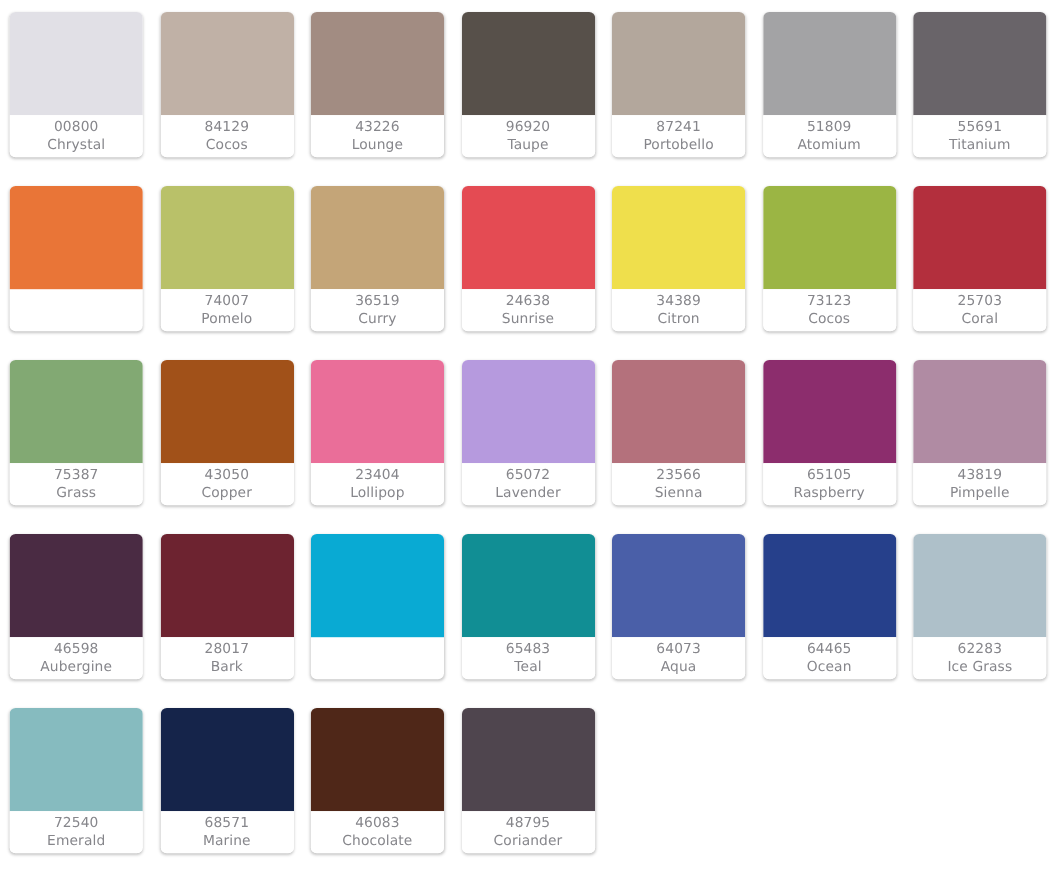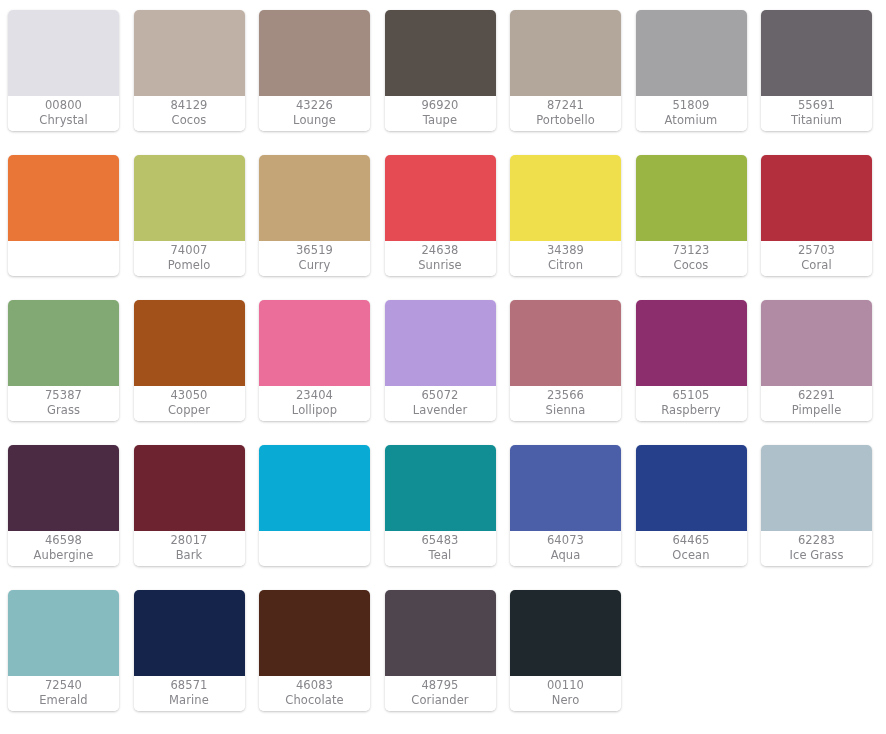--- a/index.html
+++ b/index.html
@@ -198,21 +198,21 @@
     <div class="swatch-card">
       <div class="swatch-color" style="background-color: rgb(140, 45, 109);"></div>
       <div class="swatch-meta">
         <div class="swatch-code">65105</div>
         <div class="swatch-name">Raspberry</div>
       </div>
     </div>
     <div class="swatch-card">
       <div class="swatch-color" style="background-color: rgb(176, 139, 163);"></div>
       <div class="swatch-meta">
-        <div class="swatch-code">62291</div>
+        <div class="swatch-code">43819</div>
         <div class="swatch-name">Pimpelle</div>
       </div>
     </div>
     <div class="swatch-card">
       <div class="swatch-color" style="background-color: rgb(74, 43, 67);"></div>
       <div class="swatch-meta">
         <div class="swatch-code">46598</div>
         <div class="swatch-name">Aubergine</div>
       </div>
     </div>
@@ -273,22 +273,15 @@
       <div class="swatch-meta">
         <div class="swatch-code">46083</div>
         <div class="swatch-name">Chocolate</div>
       </div>
     </div>
     <div class="swatch-card">
       <div class="swatch-color" style="background-color: rgb(79, 69, 78);"></div>
       <div class="swatch-meta">
         <div class="swatch-code">48795</div>
         <div class="swatch-name">Coriander</div>
-      </div>
-    </div>
-    <div class="swatch-card">
-      <div class="swatch-color" style="background-color: rgb(31, 40, 45);"></div>
-      <div class="swatch-meta">
-        <div class="swatch-code">00110</div>
-        <div class="swatch-name">Nero</div>
       </div>
     </div>
   </div>
 
 </body></html>

